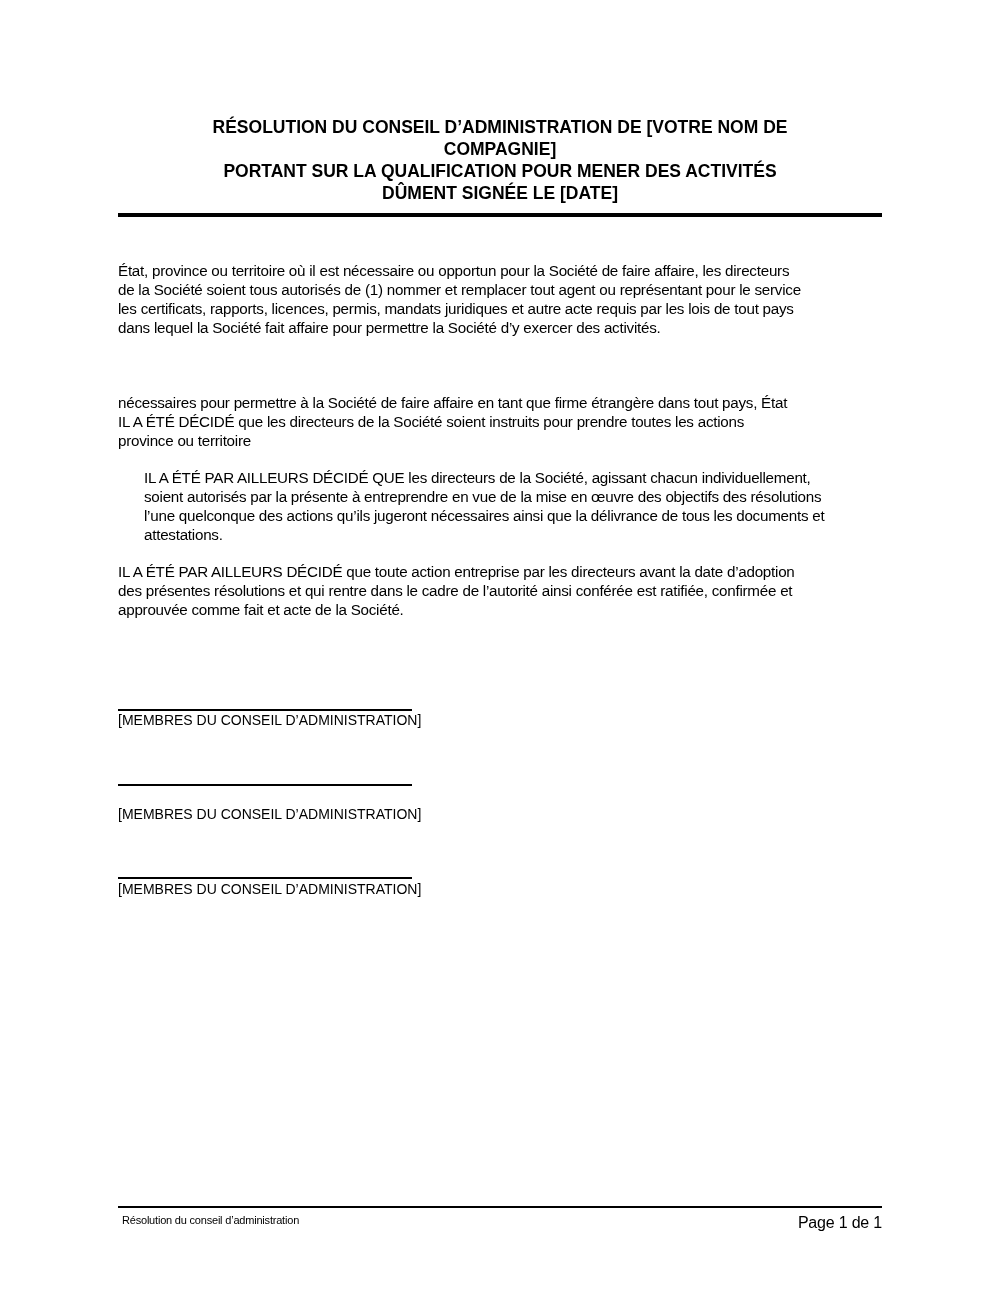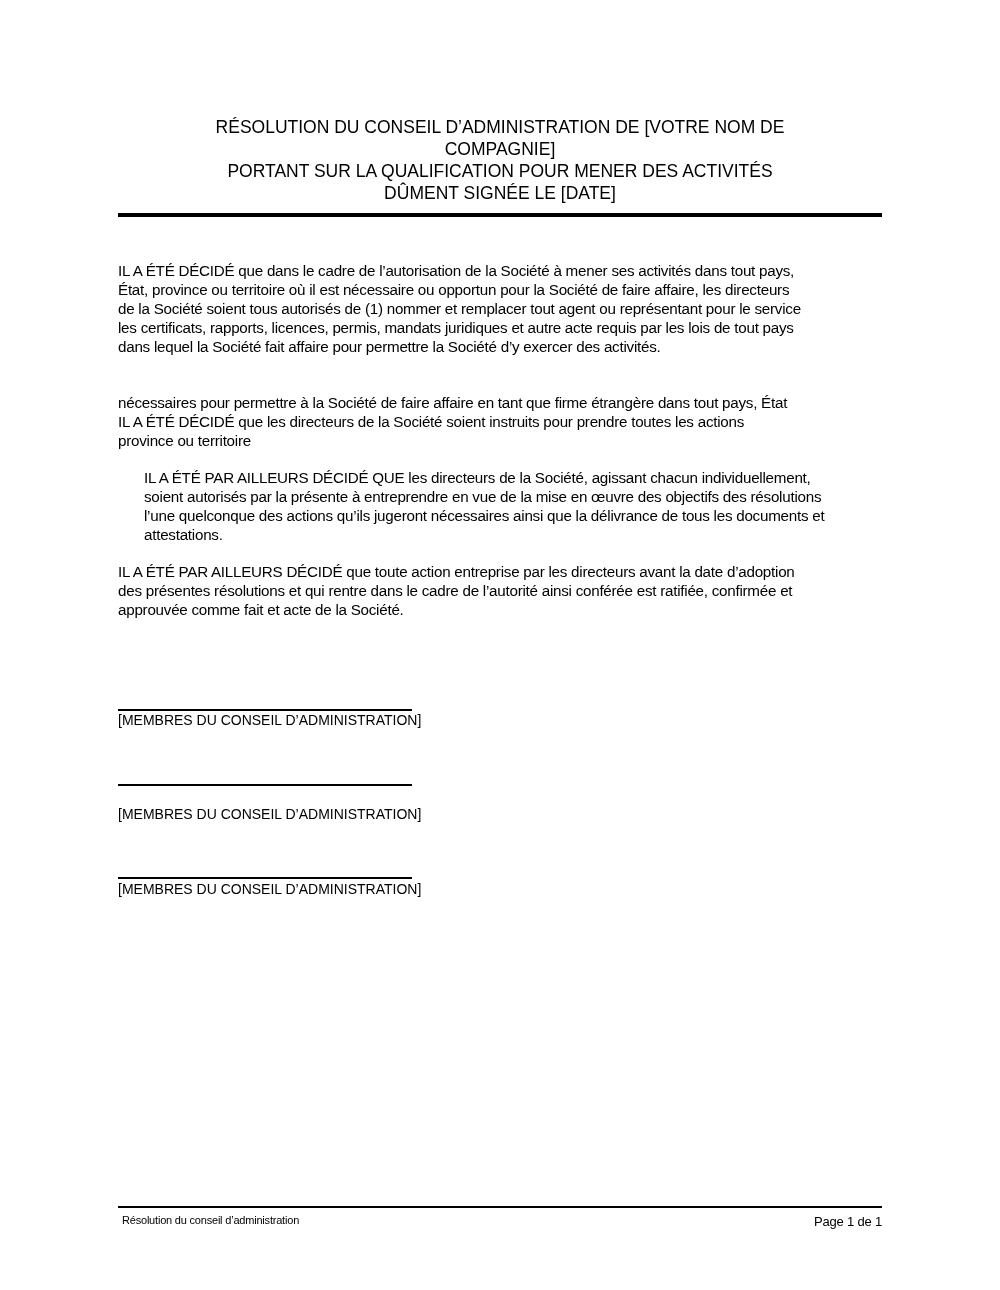--- a/index.html
+++ b/index.html
@@ -1,42 +1,41 @@
 <!DOCTYPE html>
 <html><head>
 <meta charset="utf-8">
 <style>
   html, body { margin: 0; padding: 0; background: #ffffff; }
   body { width: 1000px; height: 1290px; position: relative; overflow: hidden;
          font-family: "Liberation Sans", sans-serif; color: #000; }
   .title { position: absolute; left: 118px; width: 764px; top: 116px;
-           text-align: center; font-weight: normal; font-size: 17.5px; line-height: 22px; }
+           text-align: center; font-weight: bold; font-size: 17.5px; line-height: 22px; }
   .title div { white-space: nowrap; }
   .rule-thick { position: absolute; left: 118px; width: 764px; top: 213px; height: 4px; background: #000; }
   .para { position: absolute; left: 118px; width: 770px; font-size: 15.2px; line-height: 19px;
           font-family: "Liberation Sans", sans-serif; letter-spacing: -0.25px; }
   .sig-line { position: absolute; left: 118px; width: 294px; height: 1.5px; background: #000; }
   .sig-label { position: absolute; left: 118px; font-size: 14px; line-height: 19px; white-space: nowrap; }
   .rule-foot { position: absolute; left: 118px; width: 764px; top: 1206px; height: 1.5px; background: #000; }
   .foot-left { position: absolute; left: 122px; top: 1214px; font-size: 11px; letter-spacing: -0.2px; }
-  .foot-right { position: absolute; right: 118px; top: 1214px; font-size: 13px; letter-spacing: -0.2px; }
+  .foot-right { position: absolute; right: 118px; top: 1214px; font-size: 16px; letter-spacing: -0.2px; }
 </style>
 </head>
 <body>
 
 <div class="title">
   <div>RÉSOLUTION DU CONSEIL D’ADMINISTRATION DE [VOTRE NOM DE</div>
   <div>COMPAGNIE]</div>
   <div>PORTANT SUR LA QUALIFICATION POUR MENER DES ACTIVITÉS</div>
   <div>DÛMENT SIGNÉE LE [DATE]</div>
 </div>
 <div class="rule-thick"></div>
 
 <div class="para" style="top:261px;">
-  <div>IL A ÉTÉ DÉCIDÉ que dans le cadre de l’autorisation de la Société à mener ses activités dans tout pays,</div>
   <div>État, province ou territoire où il est nécessaire ou opportun pour la Société de faire affaire, les directeurs</div>
   <div>de la Société soient tous autorisés de (1) nommer et remplacer tout agent ou représentant pour le service</div>
   <div>les certificats, rapports, licences, permis, mandats juridiques et autre acte requis par les lois de tout pays</div>
   <div>dans lequel la Société fait affaire pour permettre la Société d’y exercer des activités.</div>
 </div>
 
 <div class="para" style="top:393px;">
   <div>nécessaires pour permettre à la Société de faire affaire en tant que firme étrangère dans tout pays, État</div>
   <div>IL A ÉTÉ DÉCIDÉ que les directeurs de la Société soient instruits pour prendre toutes les actions</div>
   <div>province ou territoire</div>

